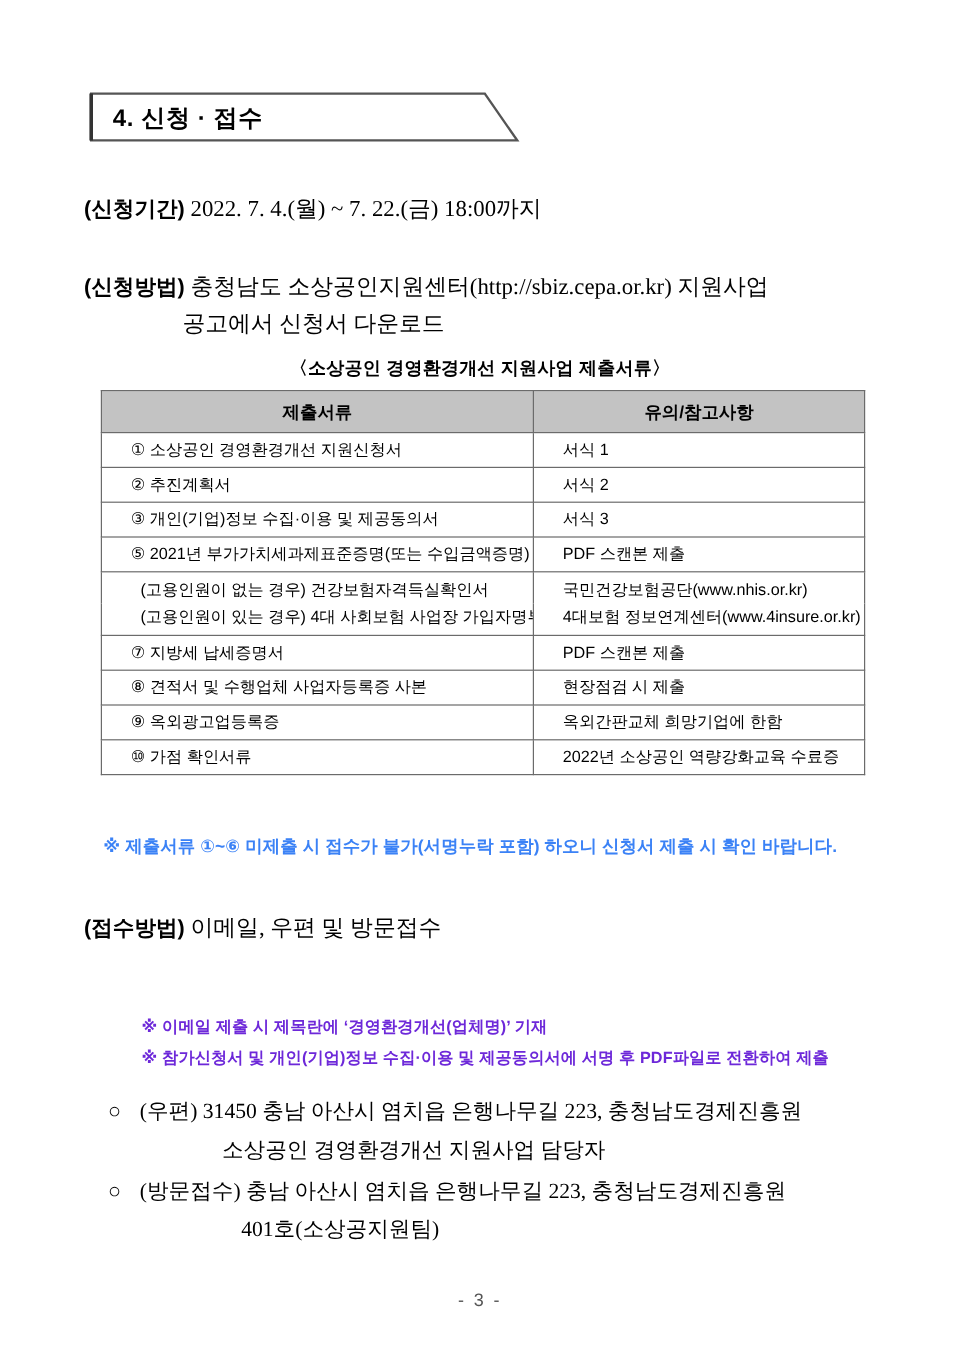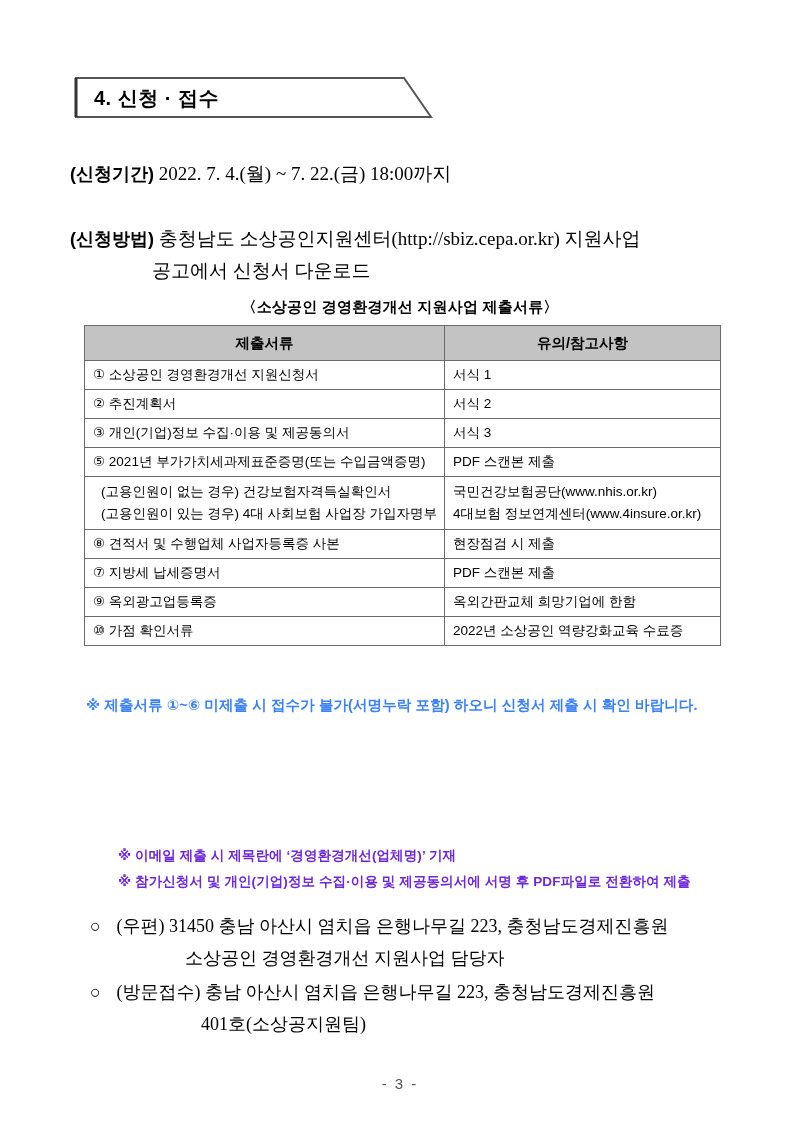--- a/index.html
+++ b/index.html
@@ -95,21 +95,21 @@
     border-collapse: collapse;
     table-layout: fixed;
     font-family: "Liberation Sans", "DejaVu Sans", sans-serif;
     font-size: 13.5px;
   }
   .doc-table col.c1 { width: 360px; }
   .doc-table col.c2 { width: 276px; }
   .doc-table th,
   .doc-table td {
     border: 1px solid #6b6b6b;
-    padding: 4px 8px;
+    padding: 4px 24px;
     height: 20px;
     vertical-align: middle;
     white-space: nowrap;
     overflow: hidden;
   }
   .doc-table thead th {
     background: #c3c3c3;
     text-align: center;
     font-weight: bold;
     height: 26px;
@@ -266,40 +266,44 @@
         </tr>
         <tr class="sub-first">
           <td class="left"><span class="indent">(고용인원이 없는 경우) 건강보험자격득실확인서</span></td>
           <td class="left">국민건강보험공단(www.nhis.or.kr)</td>
         </tr>
         <tr class="sub-last">
           <td class="left"><span class="indent">(고용인원이 있는 경우) 4대 사회보험 사업장 가입자명부</span></td>
           <td class="left">4대보험 정보연계센터(www.4insure.or.kr)</td>
         </tr>
         <tr>
+          <td class="left">⑦ 지방세 납세증명서</td>
+          <td class="left">PDF 스캔본 제출</td>
+        </tr>
+        <tr>
           <td class="left">⑧ 견적서 및 수행업체 사업자등록증 사본</td>
           <td class="left">현장점검 시 제출</td>
         </tr>
         <tr>
-          <td class="left">⑦ 지방세 납세증명서</td>
-          <td class="left">PDF 스캔본 제출</td>
-        </tr>
-        <tr>
           <td class="left">⑨ 옥외광고업등록증</td>
           <td class="left">옥외간판교체 희망기업에 한함</td>
         </tr>
         <tr>
           <td class="left">⑩ 가점 확인서류</td>
           <td class="left">2022년 소상공인 역량강화교육 수료증</td>
         </tr>
       </tbody>
   </table>
 
   <div class="red-note">※ 제출서류 ①~⑥ 미제출 시 접수가 불가(서명누락 포함) 하오니 신청서 제출 시 확인 바랍니다.</div>
 
+  <div class="field-row" id="reception-row">
+    <span class="field-label">(접수방법)</span>
+    <span class="field-value">이메일, 우편 및 방문접수</span>
+  </div>
 
 
   <div class="sub-note" id="sub-note-1">※ 이메일 제출 시 제목란에 ‘경영환경개선(업체명)’ 기재</div>
   <div class="sub-note" id="sub-note-2">※ 참가신청서 및 개인(기업)정보 수집·이용 및 제공동의서에 서명 후 PDF파일로 전환하여 제출</div>
 
   <div class="bullet-item" id="postal-item">
     <span class="bullet-mark">○</span>
     <span>(우편) 31450 충남 아산시 염치읍 은행나무길 223, 충청남도경제진흥원</span>
   </div>
   <div class="bullet-cont" id="postal-cont">소상공인 경영환경개선 지원사업 담당자</div>

